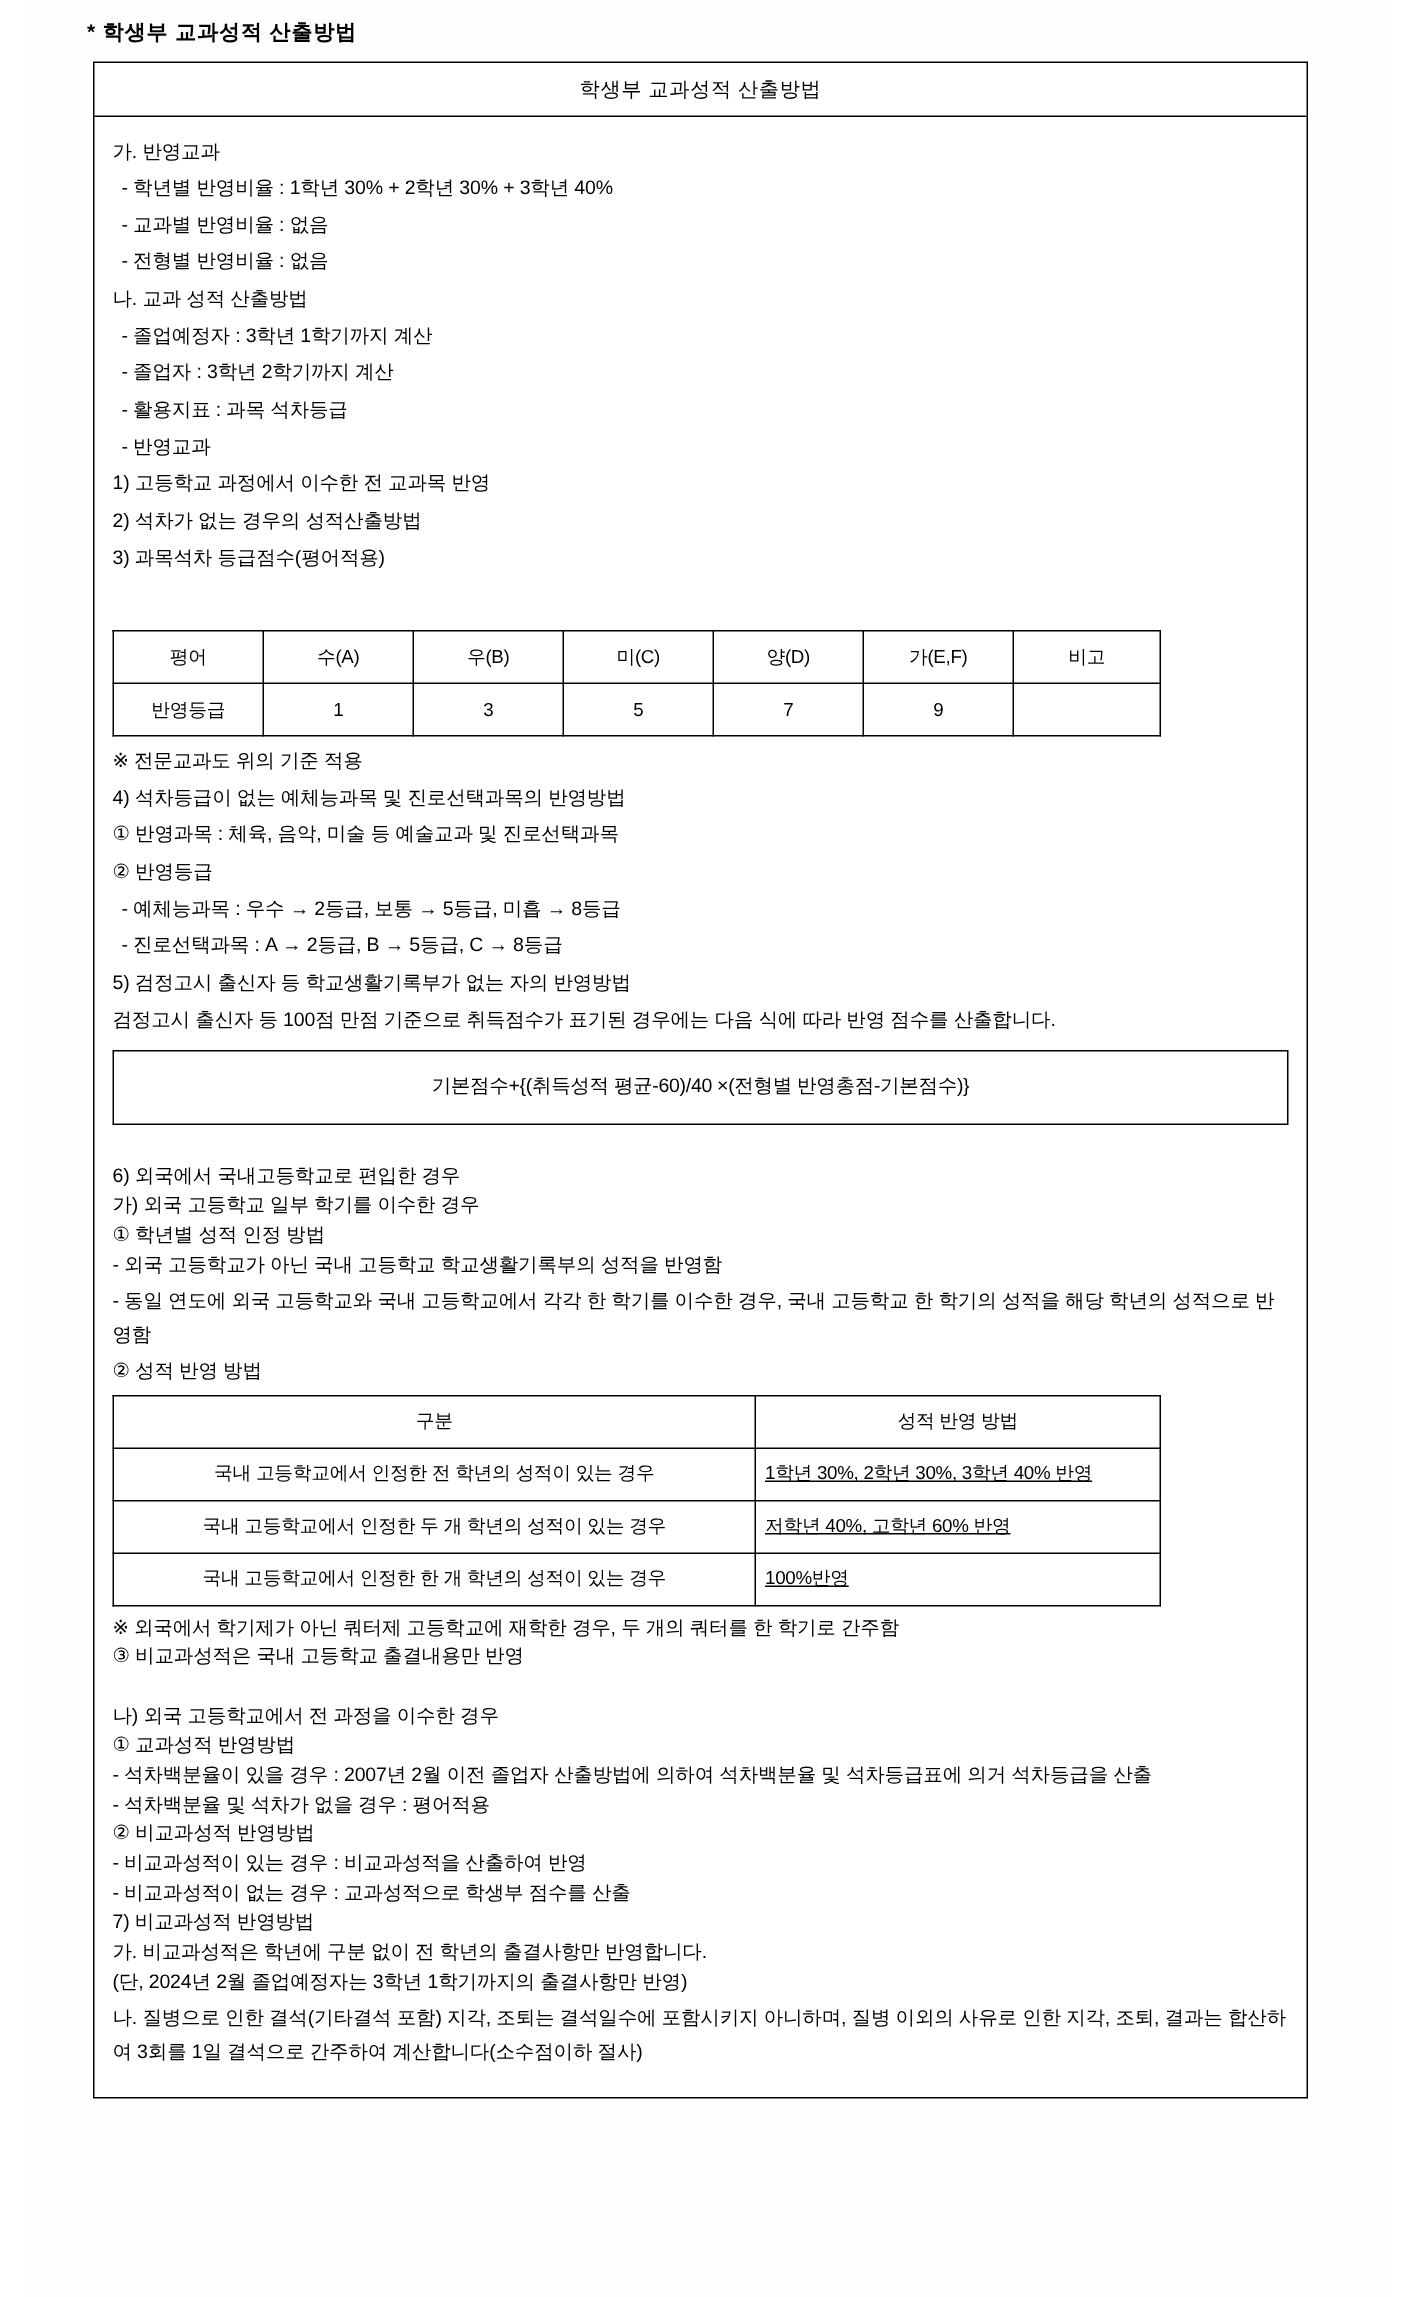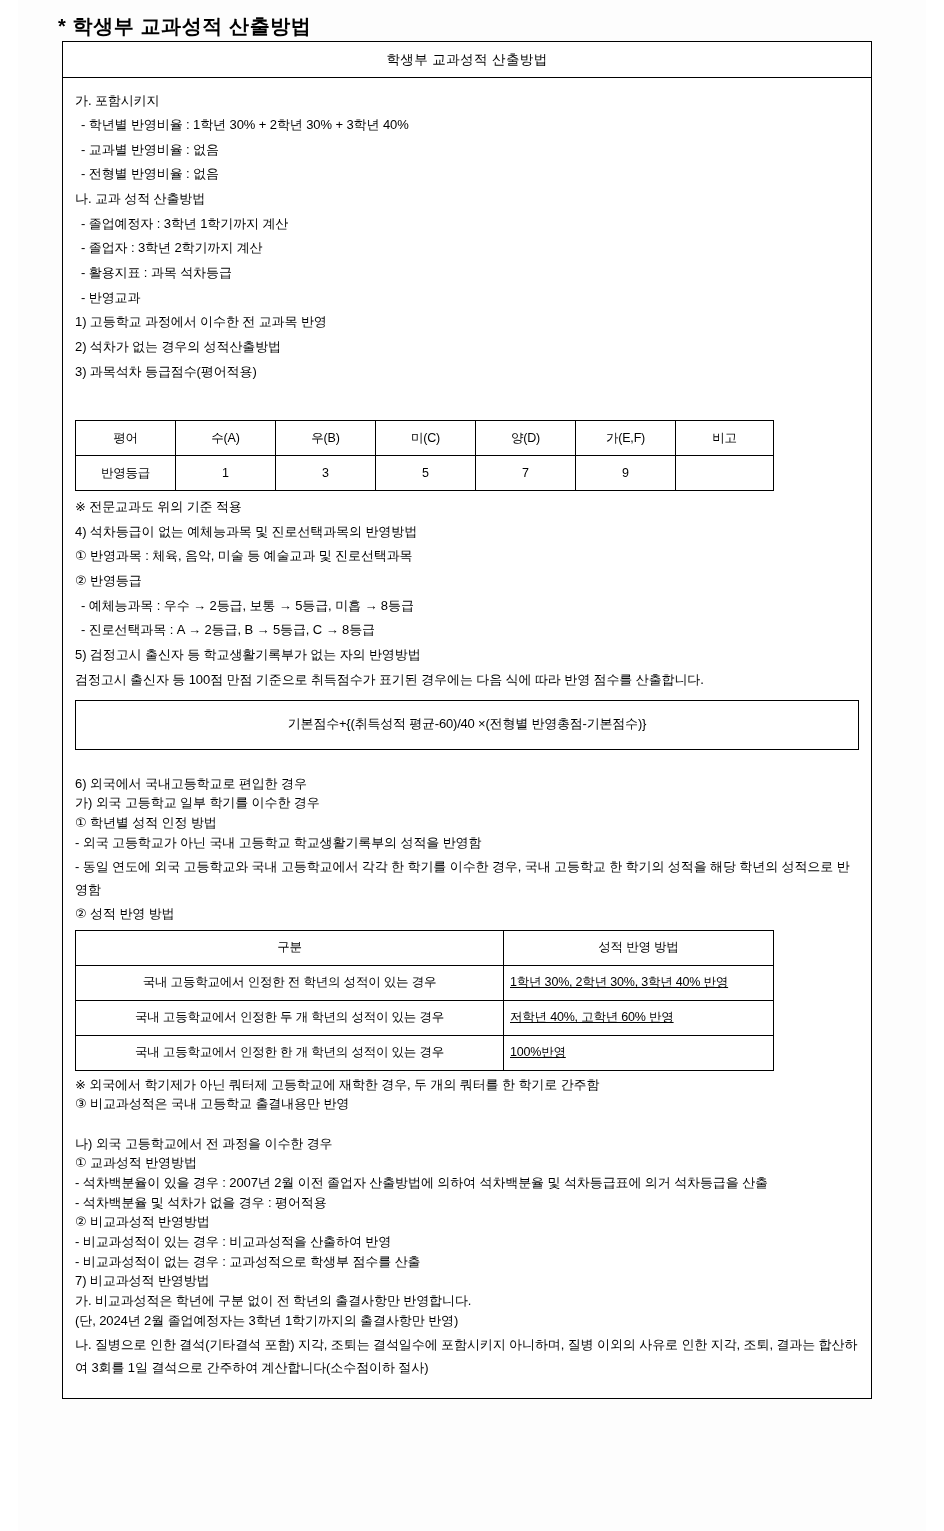--- a/index.html
+++ b/index.html
@@ -28,21 +28,21 @@
     position: absolute;
     left: 18px; top: 0;
     width: 908px; height: 1531px;
     background: #fdfdfd;
   }
 
   .doc-title {
     position: absolute;
     left: 58px;
     top: 13px;
-    font-size: 20px;
+    font-size: 14px;
     font-weight: bold;
     letter-spacing: 0.6px;
     white-space: nowrap;
   }
 
   .outer-box {
     position: absolute;
     left: 62px;
     top: 41px;
     width: 810px;
@@ -116,21 +116,21 @@
   <div class="page-tint"></div>
 
   <div class="doc-title">* 학생부 교과성적 산출방법</div>
 
   <div class="outer-box">
 
     <div class="outer-head">학생부 교과성적 산출방법</div>
 
     <div class="outer-body">
 
-      <div class="ln">가. 포함시키지</div>
+      <div class="ln">가. 반영교과</div>
       <div class="ln indent1">- 학년별 반영비율 : 1학년 30% + 2학년 30% + 3학년 40%</div>
       <div class="ln indent1">- 교과별 반영비율 : 없음</div>
       <div class="ln indent1">- 전형별 반영비율 : 없음</div>
 
       <div class="ln">나. 교과 성적 산출방법</div>
       <div class="ln indent1">- 졸업예정자 : 3학년 1학기까지 계산</div>
       <div class="ln indent1">- 졸업자 : 3학년 2학기까지 계산</div>
       <div class="ln indent1">- 활용지표 : 과목 석차등급</div>
       <div class="ln indent1">- 반영교과</div>
       <div class="ln">1) 고등학교 과정에서 이수한 전 교과목 반영</div>

